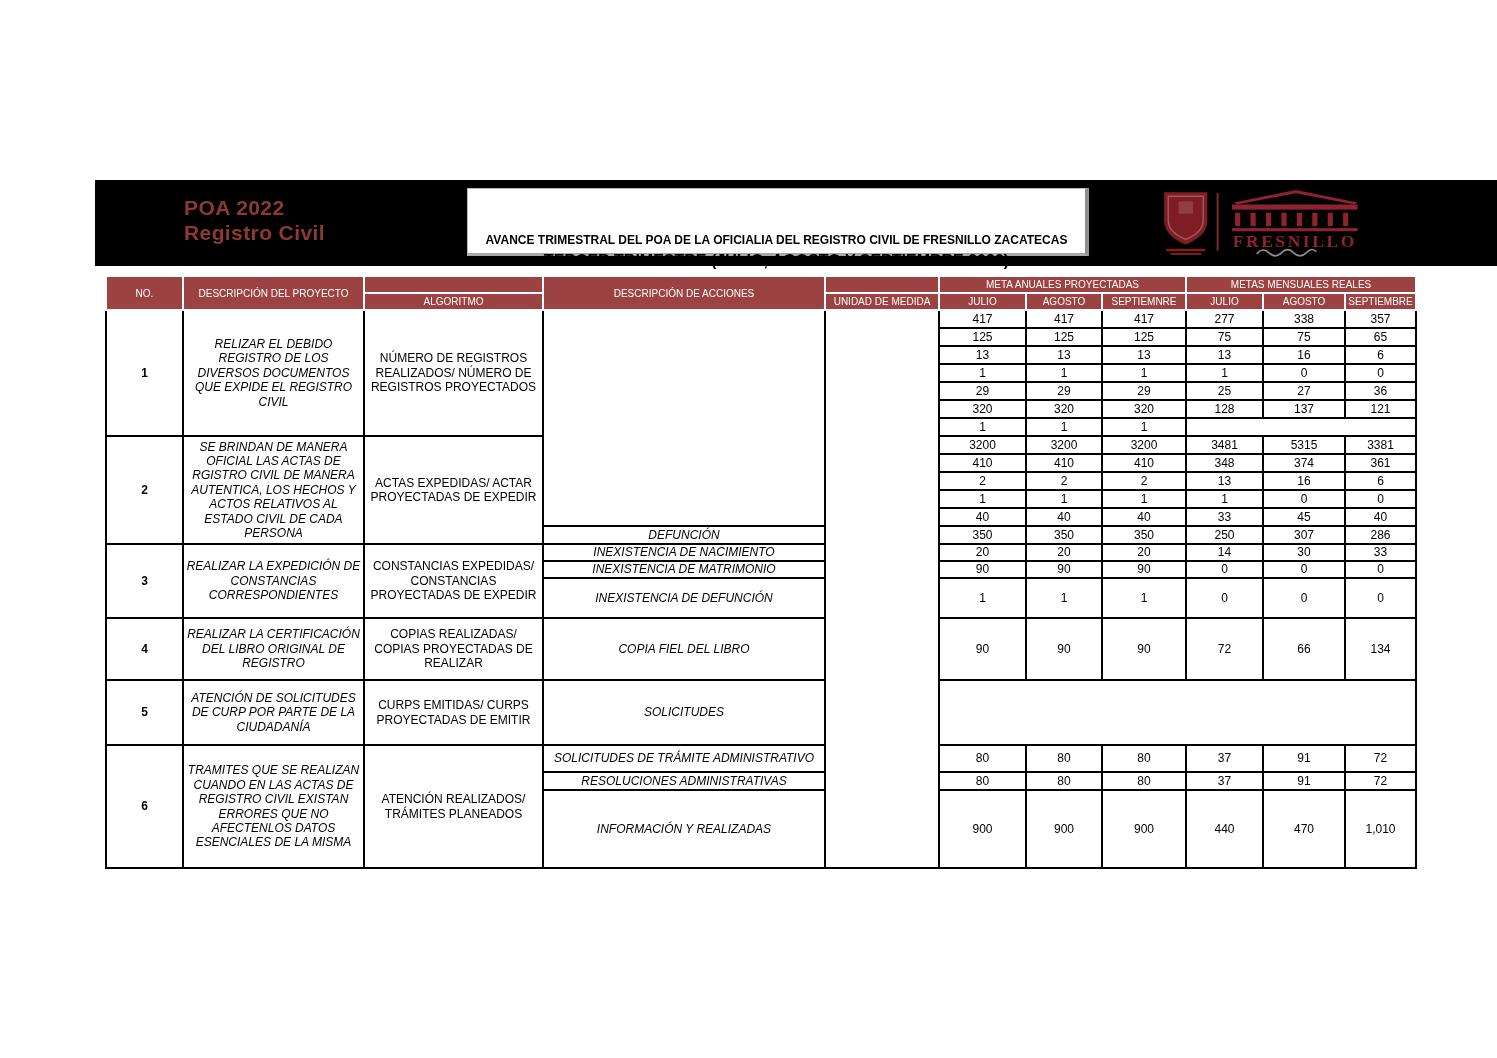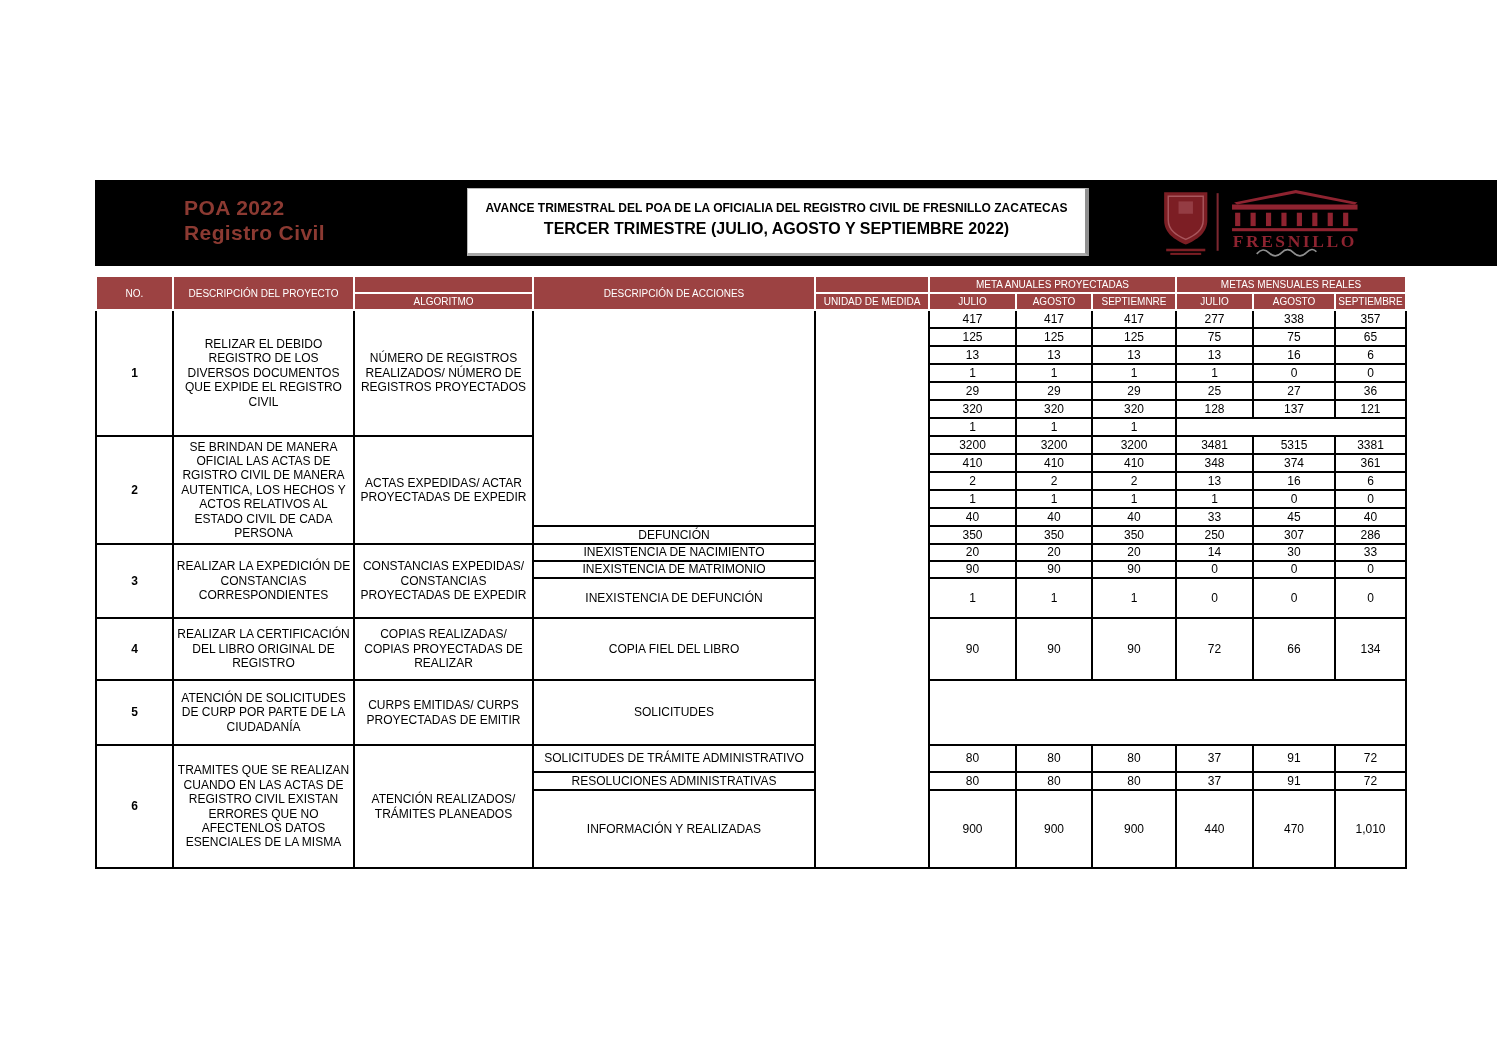--- a/index.html
+++ b/index.html
@@ -6,36 +6,36 @@
   .page{position:relative;width:1497px;height:1058px;background:#fff;overflow:hidden;
         font-family:"Liberation Sans",sans-serif;color:#000;}
 
   
   .banner{position:absolute;left:95px;top:180px;width:1490px;height:86px;background:#000;padding-left:41px;}
   .poa-title{position:absolute;left:89px;top:16px;font-size:21px;font-weight:800;
              color:#8C3A32;line-height:1.18;letter-spacing:.4px;white-space:pre-line;}
   .title-box{position:absolute;left:372px;top:8px;width:622px;height:68px;background:#fff;
              box-sizing:border-box;border:1px solid #b9b9b9;border-right:4px solid #8f8f8f;
              border-bottom:3px solid #a8a8a8;text-align:center;padding-top:12px;}
-  .title-box .l1{font-size:12px;font-weight:700;}
+  .title-box .l1{font-size:12px;font-weight:700;margin-top:32px;}
   .title-box .l2{font-size:16px;font-weight:700;margin-top:5px;}
   .logo{position:absolute;left:1052px;top:7px;width:240px;height:72px;}
   .fres-word{font-family:"Liberation Serif",serif;font-weight:700;letter-spacing:2.5px;}
 
   
-  table.poa{position:absolute;left:95px;top:275px;width:1310px;border-collapse:collapse;
+  table.poa{position:absolute;left:105px;top:275px;width:1310px;border-collapse:collapse;
             table-layout:fixed;}
   table.poa th{background:#9C4242;color:#fff;font-weight:400;font-size:10px;
                border:2px solid #fff;padding:0 1px;line-height:1.1;}
   table.poa td{border:2px solid #000;background:#fff;font-size:12px;text-align:center;
                padding:0 2px;line-height:1.2;overflow:hidden;}
   td.no{font-weight:700;}
-  td.desc{line-height:1.25;}
+  td.desc{line-height:1.25;font-style:italic;}
   td.alg{line-height:1.3;border-radius:8px;}
-  td.acc{text-align:left;padding:0 4px;}
+  td.acc{text-align:left;padding:0 4px;font-style:italic;}
   td.blk{background:#000;border-color:#000;}
   tr.h17{height:17px} tr.h18{height:18px} tr.h27{height:27px} tr.h40{height:40px}
   tr.h62{height:62px} tr.h65{height:65px} tr.h78{height:78px}
 </style>
 </head>
 <body>
 
 <div class="page">
 
   <div class="banner">

